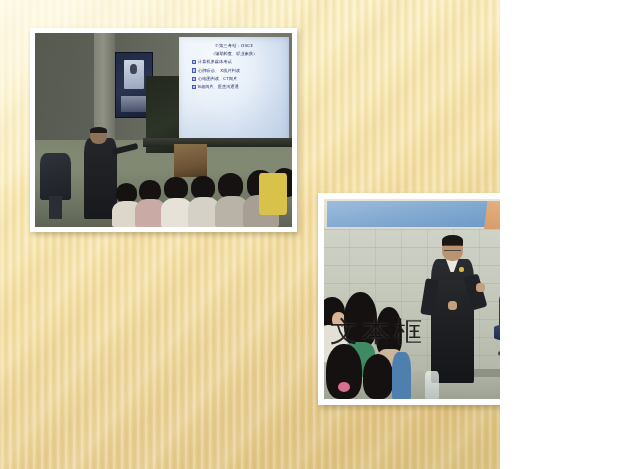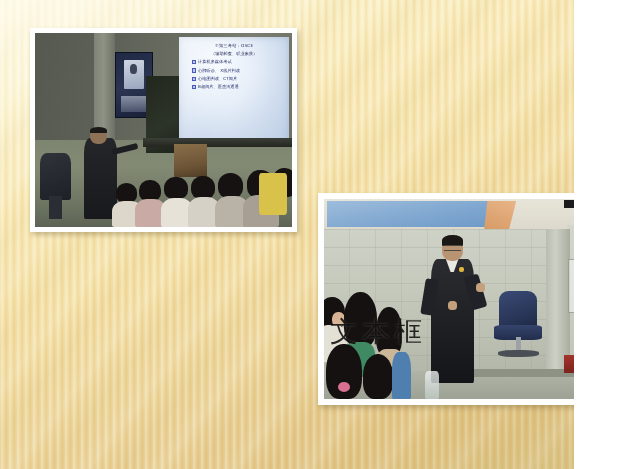--- a/index.html
+++ b/index.html
@@ -6,21 +6,21 @@
     margin: 0;
     padding: 0;
     background: #ffffff;
   }
   body {
     font-family: "Liberation Sans", sans-serif;
   }
 
   .slide {
     position: relative;
-    width: 574px;
+    width: 500px;
     height: 469px;
     overflow: hidden;
     background: #0369a1;
   }
 
   
   .bg-base {
     position: absolute;
     inset: 0;
     background:

